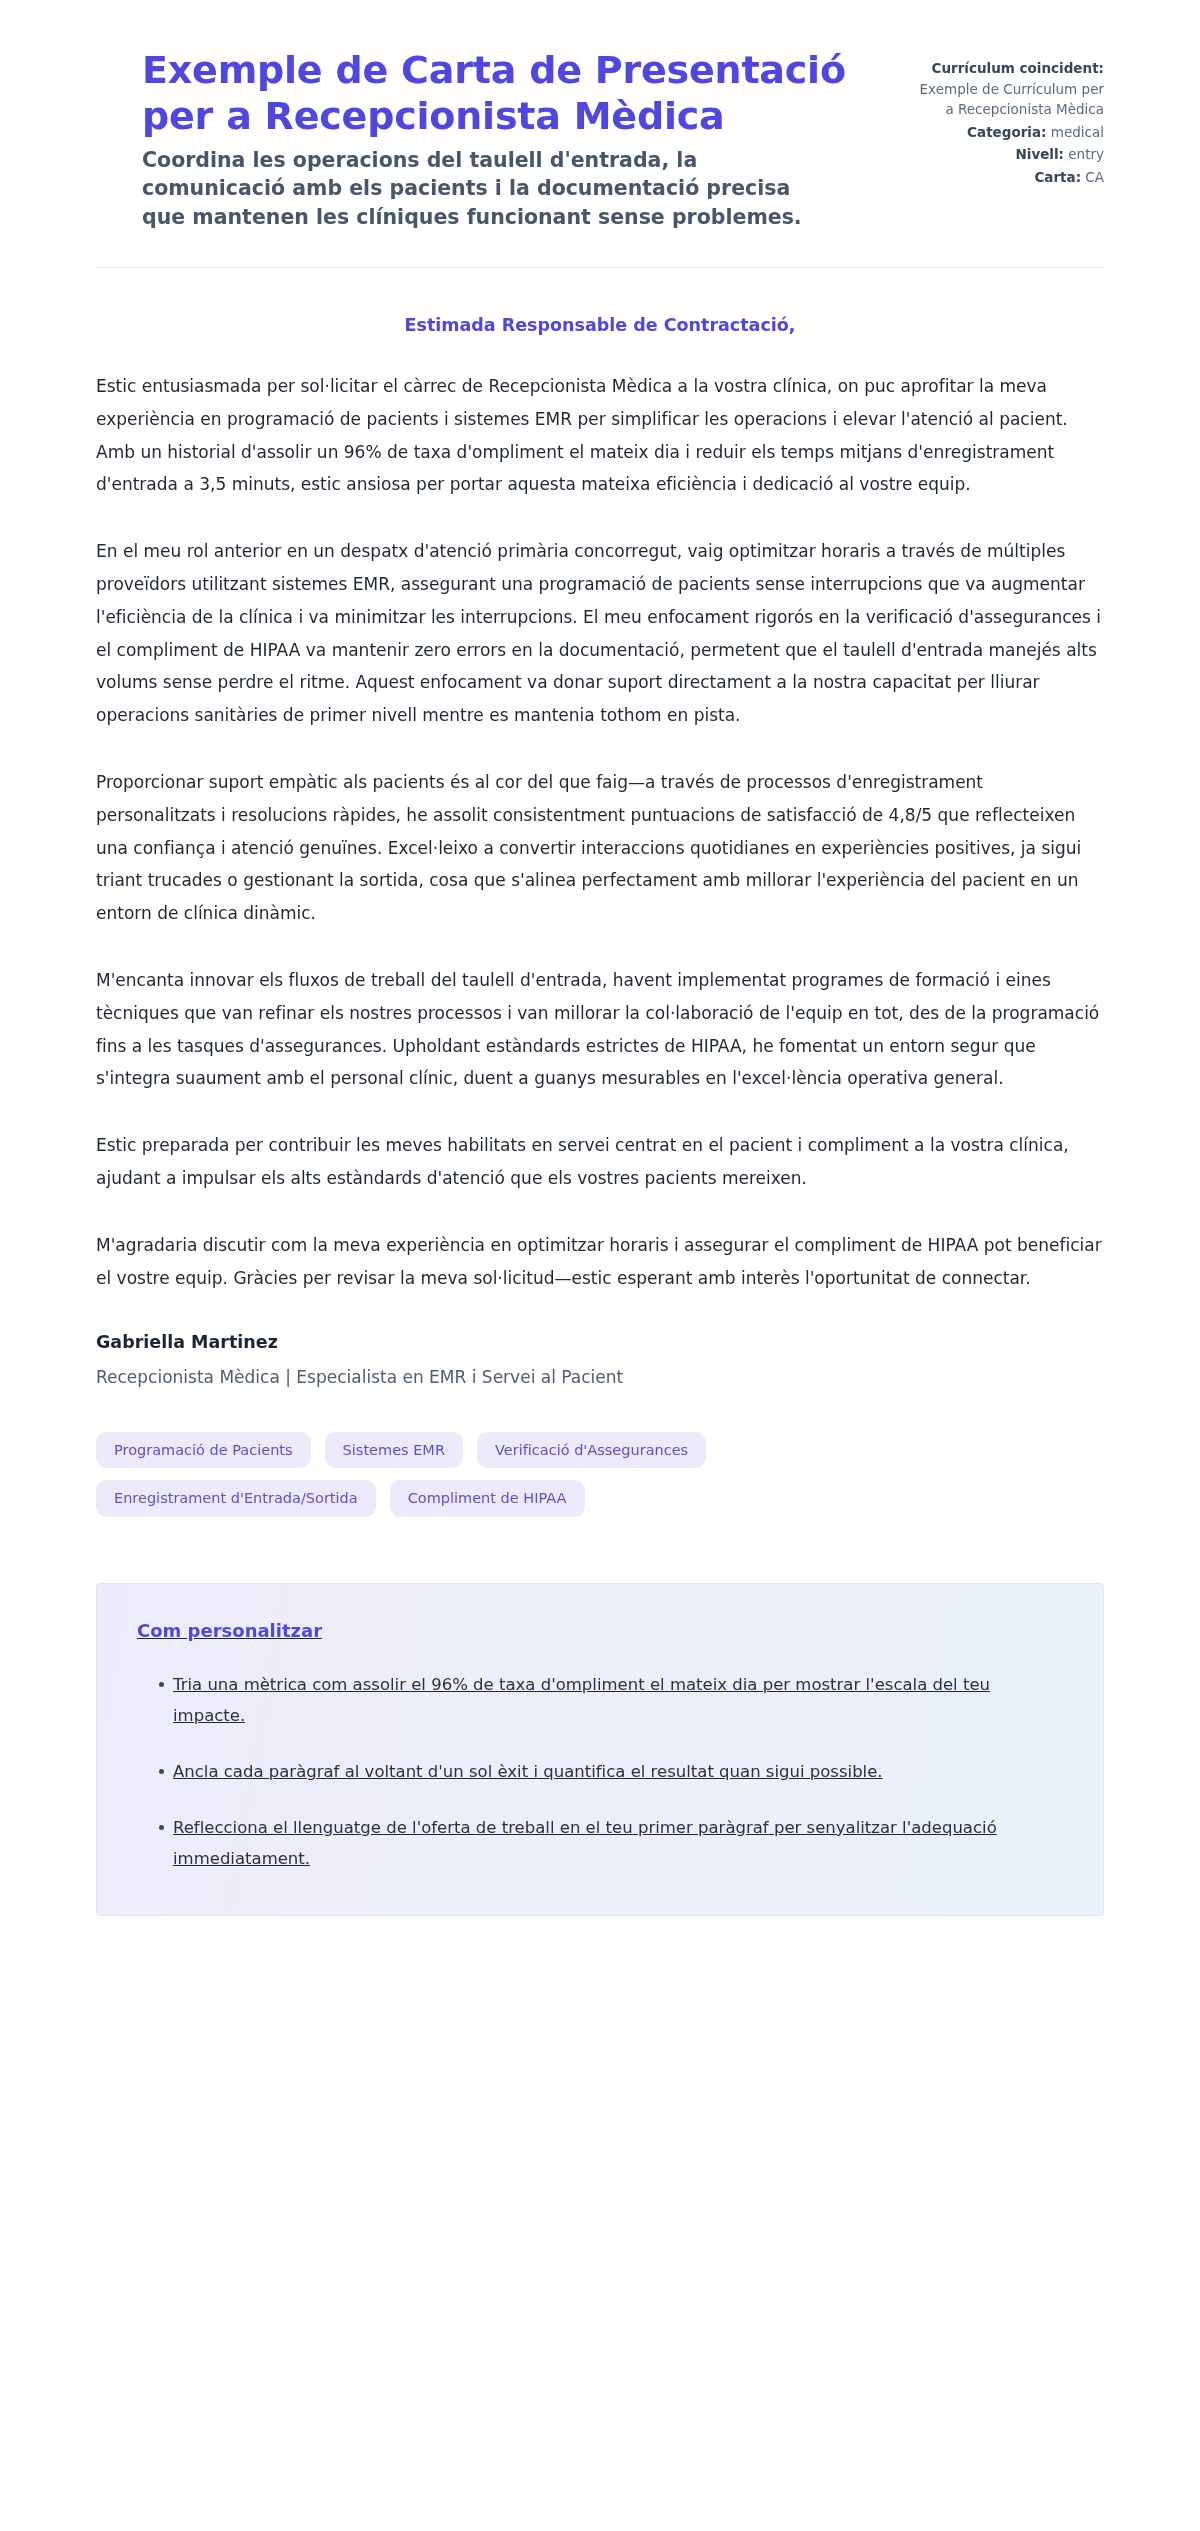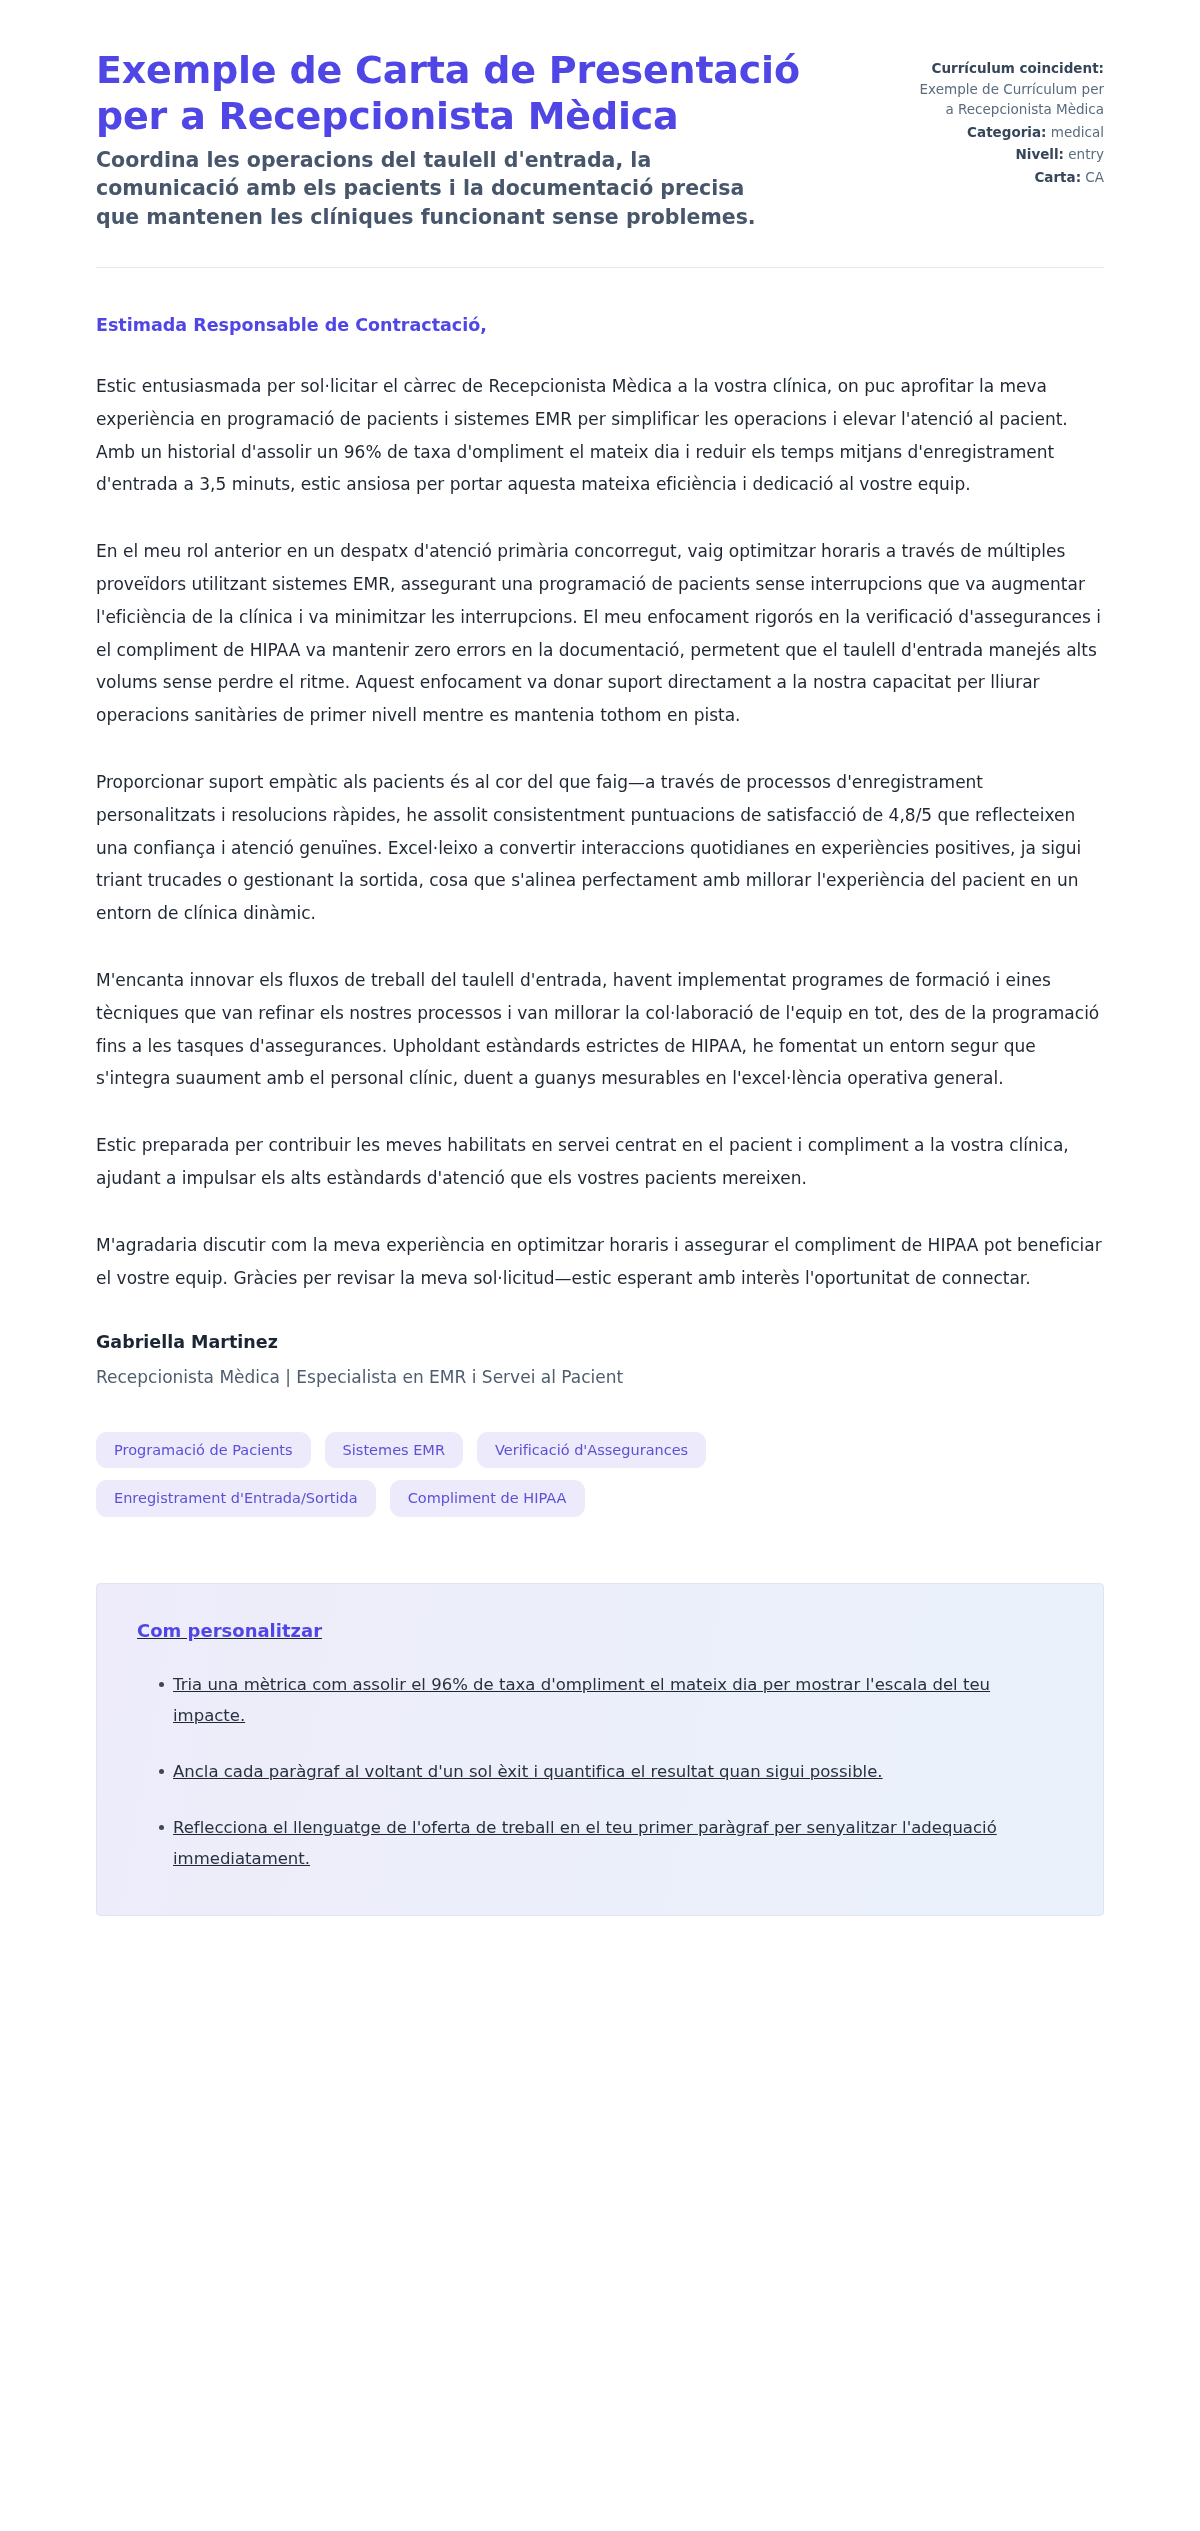--- a/index.html
+++ b/index.html
@@ -25,20 +25,21 @@
   .header {
     display: flex;
     align-items: flex-start;
     justify-content: space-between;
     padding-top: 48px;
     gap: 40px;
   }
   .header-left {
     flex: 1 1 auto;
     max-width: 745px;
+    margin-left: 46px;
   }
   .doc-title {
     margin: 0;
     font-size: 38px;
     line-height: 1.21;
     font-weight: 700;
     color: #4f46e5;
     letter-spacing: -0.2px;
   }
   .doc-subtitle {
@@ -75,20 +76,21 @@
   
   .letter {
     padding-top: 44px;
   }
   .salutation {
     margin: 0 0 32px 0;
     font-size: 17.5px;
     font-weight: 700;
     color: #4f46e5;
     line-height: 1.5;
+    text-align: center;
   }
   .para {
     margin: 0 0 34px 0;
     font-size: 17px;
     line-height: 1.93;
     color: #1f2733;
     max-width: 1008px;
   }
 
   

